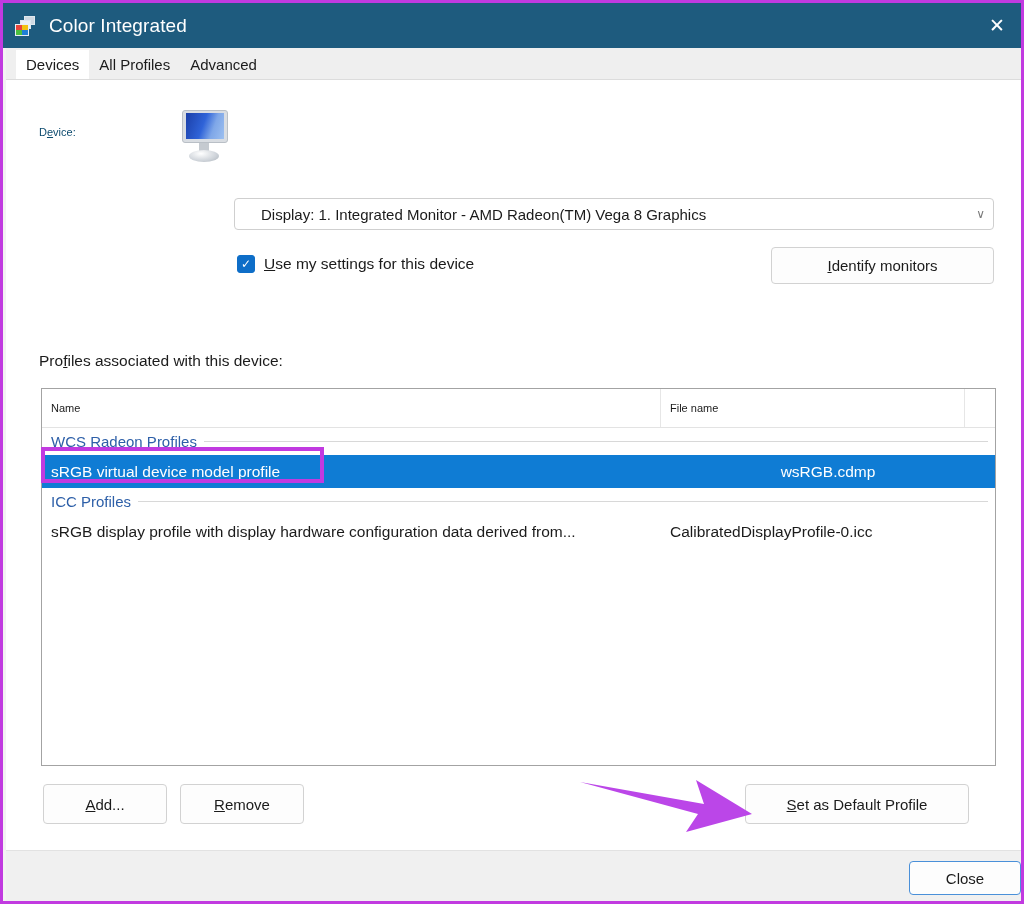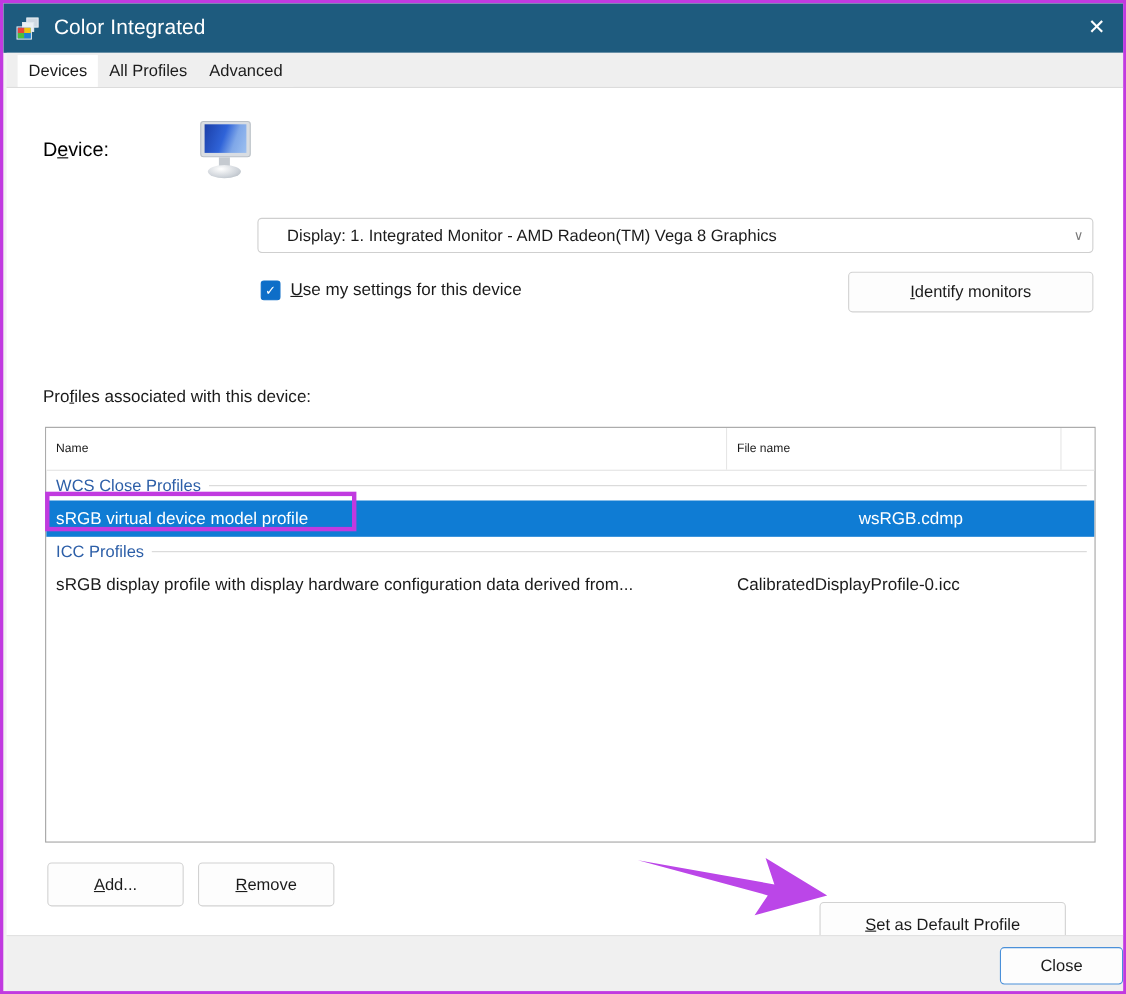--- a/index.html
+++ b/index.html
@@ -108,22 +108,22 @@
     left: 3px; top: 77px;
     width: 1018px;
     height: 770px;
     background: #ffffff;
   }
 
   
   #device-label {
     position: absolute;
     left: 33px; top: 46px;
-    font-size: 18px;
-    color: #000000;
+    font-size: 11px;
+    color: #0c4a6e;
   }
   #device-label u { text-decoration: underline; }
 
   #monitor-icon {
     position: absolute;
     left: 170px; top: 28px;
     width: 58px; height: 58px;
   }
   #monitor-icon .screen {
     position: absolute;
@@ -296,21 +296,21 @@
     left: 37px; top: 704px;
     width: 124px; height: 40px;
   }
   #btn-remove {
     position: absolute;
     left: 174px; top: 704px;
     width: 124px; height: 40px;
   }
   #btn-setdefault {
     position: absolute;
-    left: 739px; top: 740px;
+    left: 739px; top: 704px;
     width: 224px; height: 40px;
   }
 
   
   #arrow-annot {
     position: absolute;
     left: 570px; top: 694px;
     width: 180px; height: 66px;
     pointer-events: none;
   }
@@ -410,21 +410,21 @@
 
     <div id="profiles-label"><span>Pro</span><u class="acc">f</u><span>iles associated with this device:</span></div>
 
     <div id="listview">
       <div id="list-header">
         <div class="col name">Name</div>
         <div class="col file">File name</div>
       </div>
 
       <div class="group-head">
-        <span class="txt">WCS Close Profiles</span>
+        <span class="txt">WCS Radeon Profiles</span>
         <span class="rule"></span>
       </div>
 
       <div class="prow selected">
         <div class="cname">sRGB virtual device model profile</div>
         <div class="cfile">wsRGB.cdmp</div>
       </div>
 
       <div class="group-head">
         <span class="txt">ICC Profiles</span>

